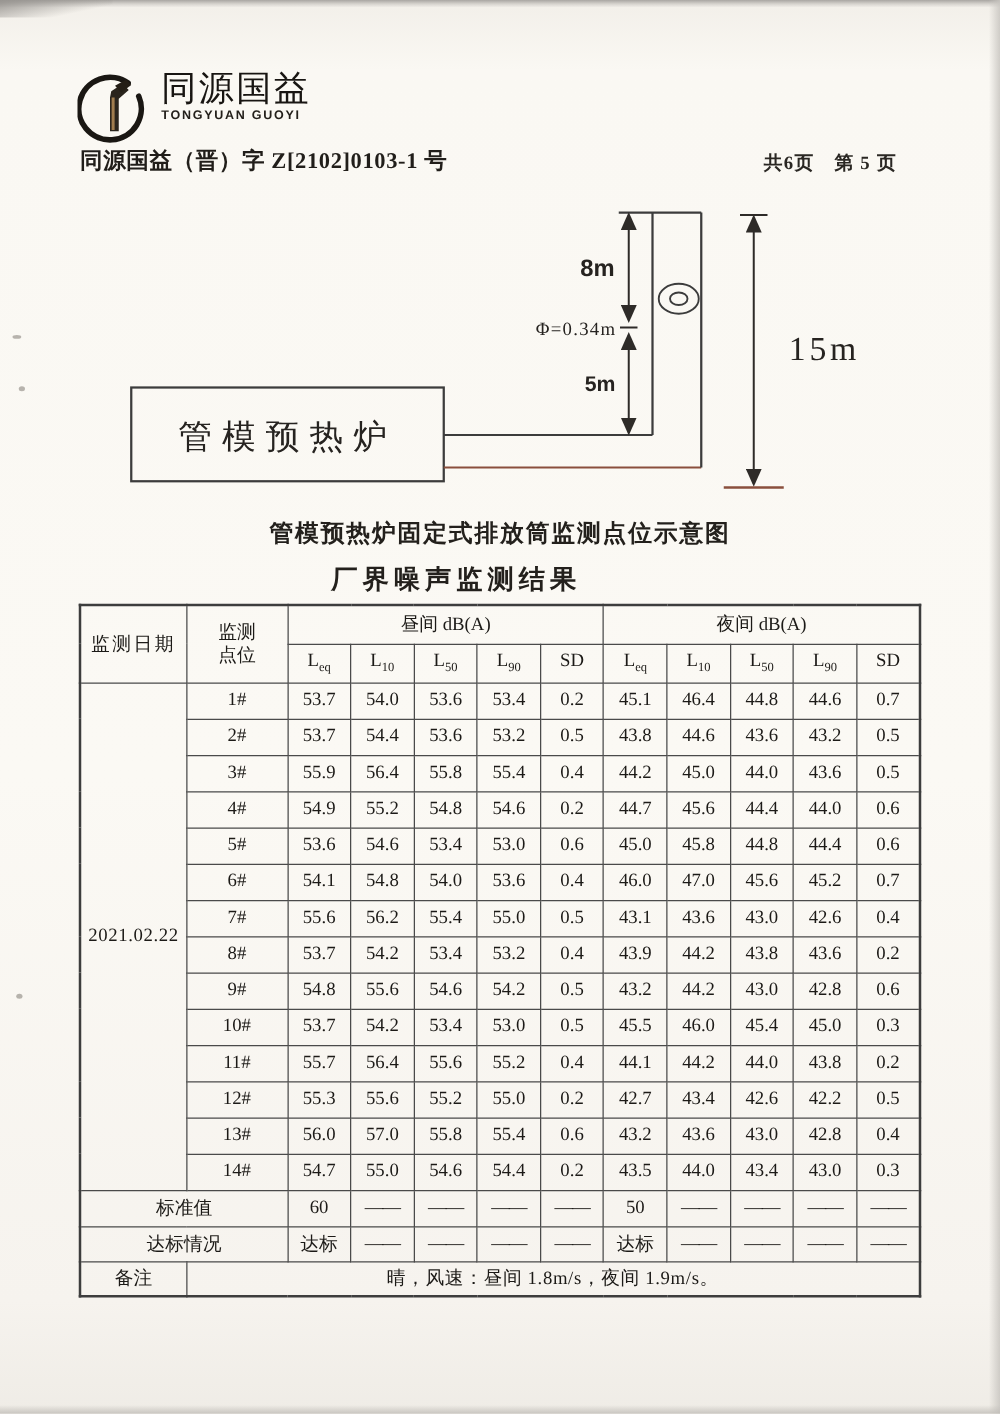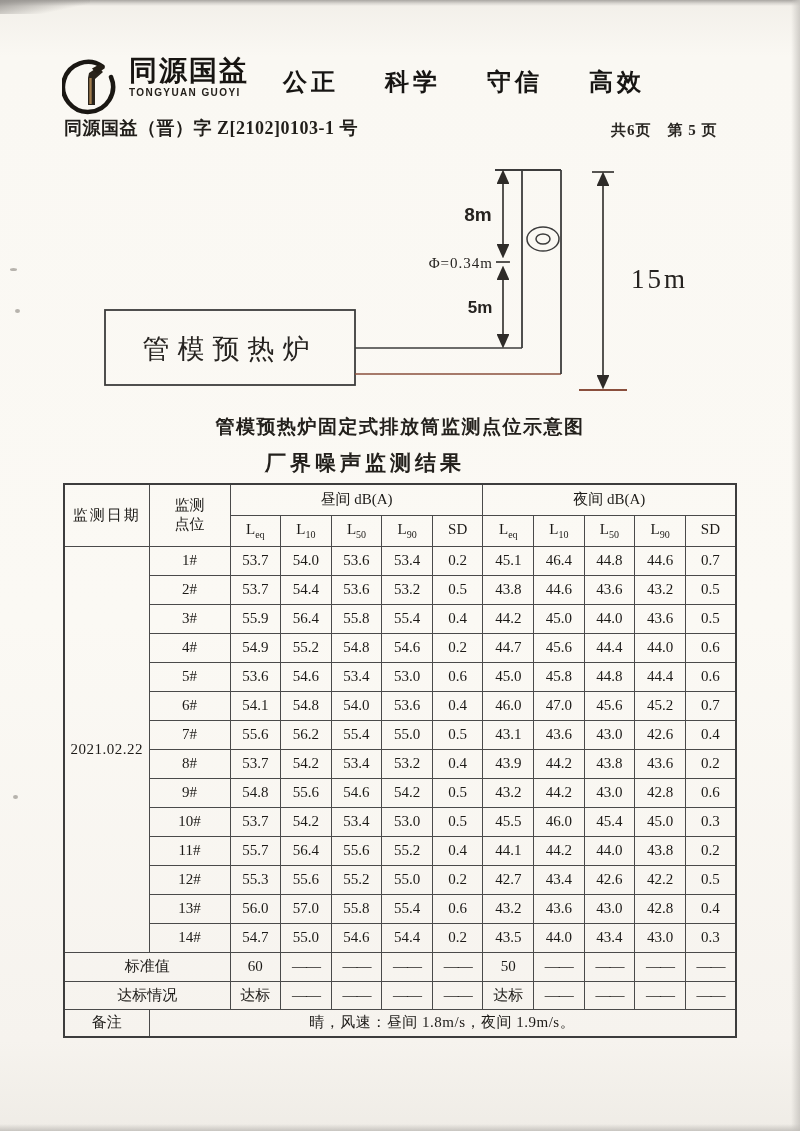--- a/index.html
+++ b/index.html
@@ -10,21 +10,21 @@
     font-family:"Liberation Serif", serif;color:#1e1e1e;
   }
   
   .edge-top{position:absolute;top:0;left:0;right:0;height:6px;background:linear-gradient(180deg,#a9a6a2,#d8d5d0 55%,rgba(0,0,0,0));}
   .edge-right{position:absolute;top:0;right:0;bottom:0;width:9px;background:linear-gradient(270deg,#c8c5c0,rgba(0,0,0,0));opacity:.85;}
   .edge-bottom{position:absolute;left:0;right:0;bottom:0;height:7px;background:linear-gradient(0deg,#c1beb9,rgba(0,0,0,0));opacity:.85;}
   .corner-tl{position:absolute;top:0;left:0;width:90px;height:14px;background:linear-gradient(168deg,#989591 0%,rgba(0,0,0,0) 70%);}
   .speck{position:absolute;background:#9a958e;border-radius:50%;opacity:.7;}
   
   .logo-wrap{position:absolute;left:62px;top:56px;display:flex;align-items:flex-start;gap:9px;}
-  .logo-cn{font-size:28px;font-weight:700;letter-spacing:2px;line-height:1.1;font-family:"Liberation Sans",sans-serif;color:#181512;}
+  .logo-cn{font-size:28px;font-weight:400;letter-spacing:2px;line-height:1.1;font-family:"Liberation Sans",sans-serif;color:#181512;}
   .logo-en{font-size:10px;font-weight:700;letter-spacing:1.4px;font-family:Liberation Sans, sans-serif;color:#24201b;margin-top:0px;}
   .slogan{position:absolute;left:283px;top:66px;display:flex;gap:46px;font-size:24px;font-weight:900;letter-spacing:4px;font-family:"Liberation Sans",sans-serif;color:#171513;}
   .doc-line{position:absolute;left:64px;top:116px;font-size:18px;font-weight:600;letter-spacing:.5px;color:#211e1a;}
   .page-info{position:absolute;left:611px;top:121px;font-size:15px;font-weight:600;letter-spacing:1px;color:#2a2723;}
   
   .diagram{position:absolute;left:95px;top:158px;}
   .diagram text{fill:#262320;}
   .diagram-caption{position:absolute;top:414px;left:0;width:800px;box-sizing:border-box;text-align:center;font-size:19px;font-weight:600;letter-spacing:1.5px;color:#23201c;}
   .table-title{position:absolute;top:449px;left:0;width:688px;box-sizing:border-box;padding-left:42px;text-align:center;font-size:21px;font-weight:600;letter-spacing:4px;color:#23201c;}
   
@@ -62,26 +62,20 @@
       <path d="M 27 17 L 36 11 L 41 16 L 33 23 L 33 49 L 26 49 L 26 22 Z" fill="#2a241c"></path>
       <path d="M 28.5 22 L 28.5 48" stroke="#a07c4e" stroke-width="2.4"></path>
       <path d="M 30 12.5 L 39 7.5 L 43 12 L 35 18 Z" fill="#241e16"></path>
     </svg>
     <div>
       <div class="logo-cn">同源国益</div>
       <div class="logo-en">TONGYUAN GUOYI</div>
     </div>
   </div>
 
-  <div class="slogan">
-    <span>公正</span>
-    <span>科学</span>
-    <span>守信</span>
-    <span>高效</span>
-  </div>
 
   <div class="doc-line">同源国益（晋）字 Z[2102]0103-1 号</div>
   <div class="page-info">共6页　第 5 页</div>
 
   <svg class="diagram" width="620" height="242" viewBox="0 0 620 242">
     <defs>
       <marker id="ah" orient="auto-start-reverse" markerWidth="9" markerHeight="8" refX="7.5" refY="4">
         <path d="M0,0 L9,4 L0,8 z" fill="#2e2b28"></path>
       </marker>
     </defs>

